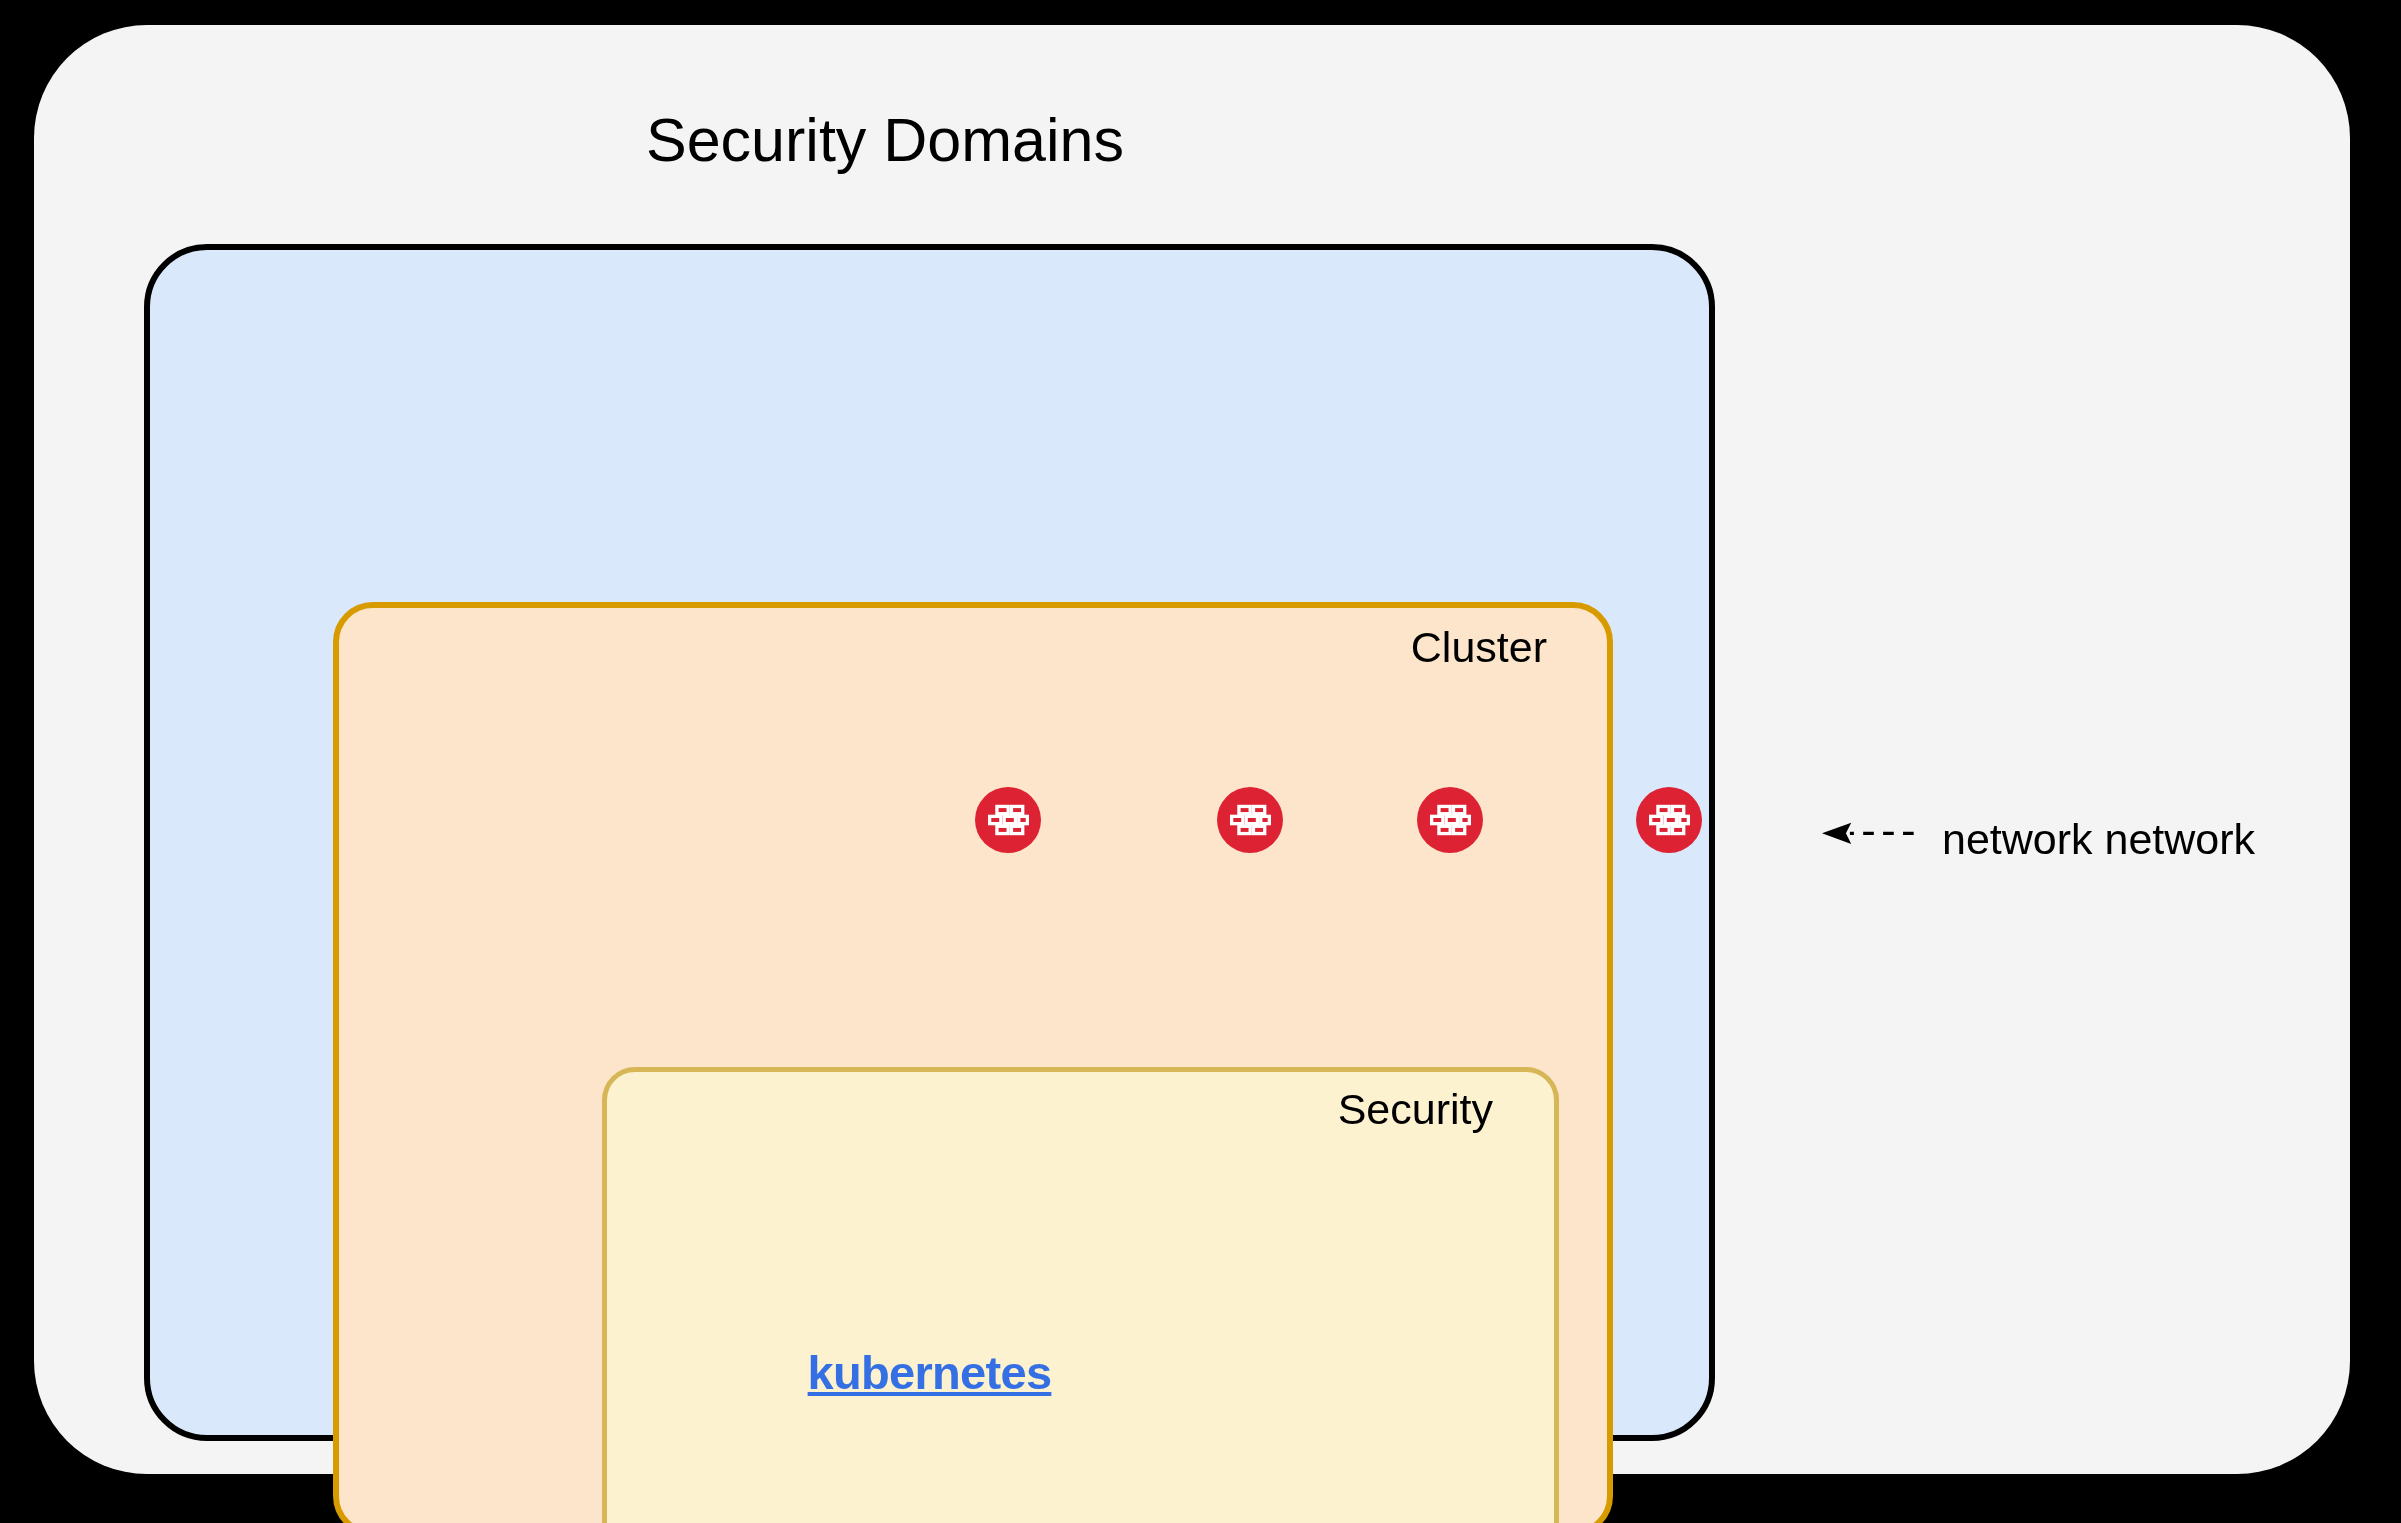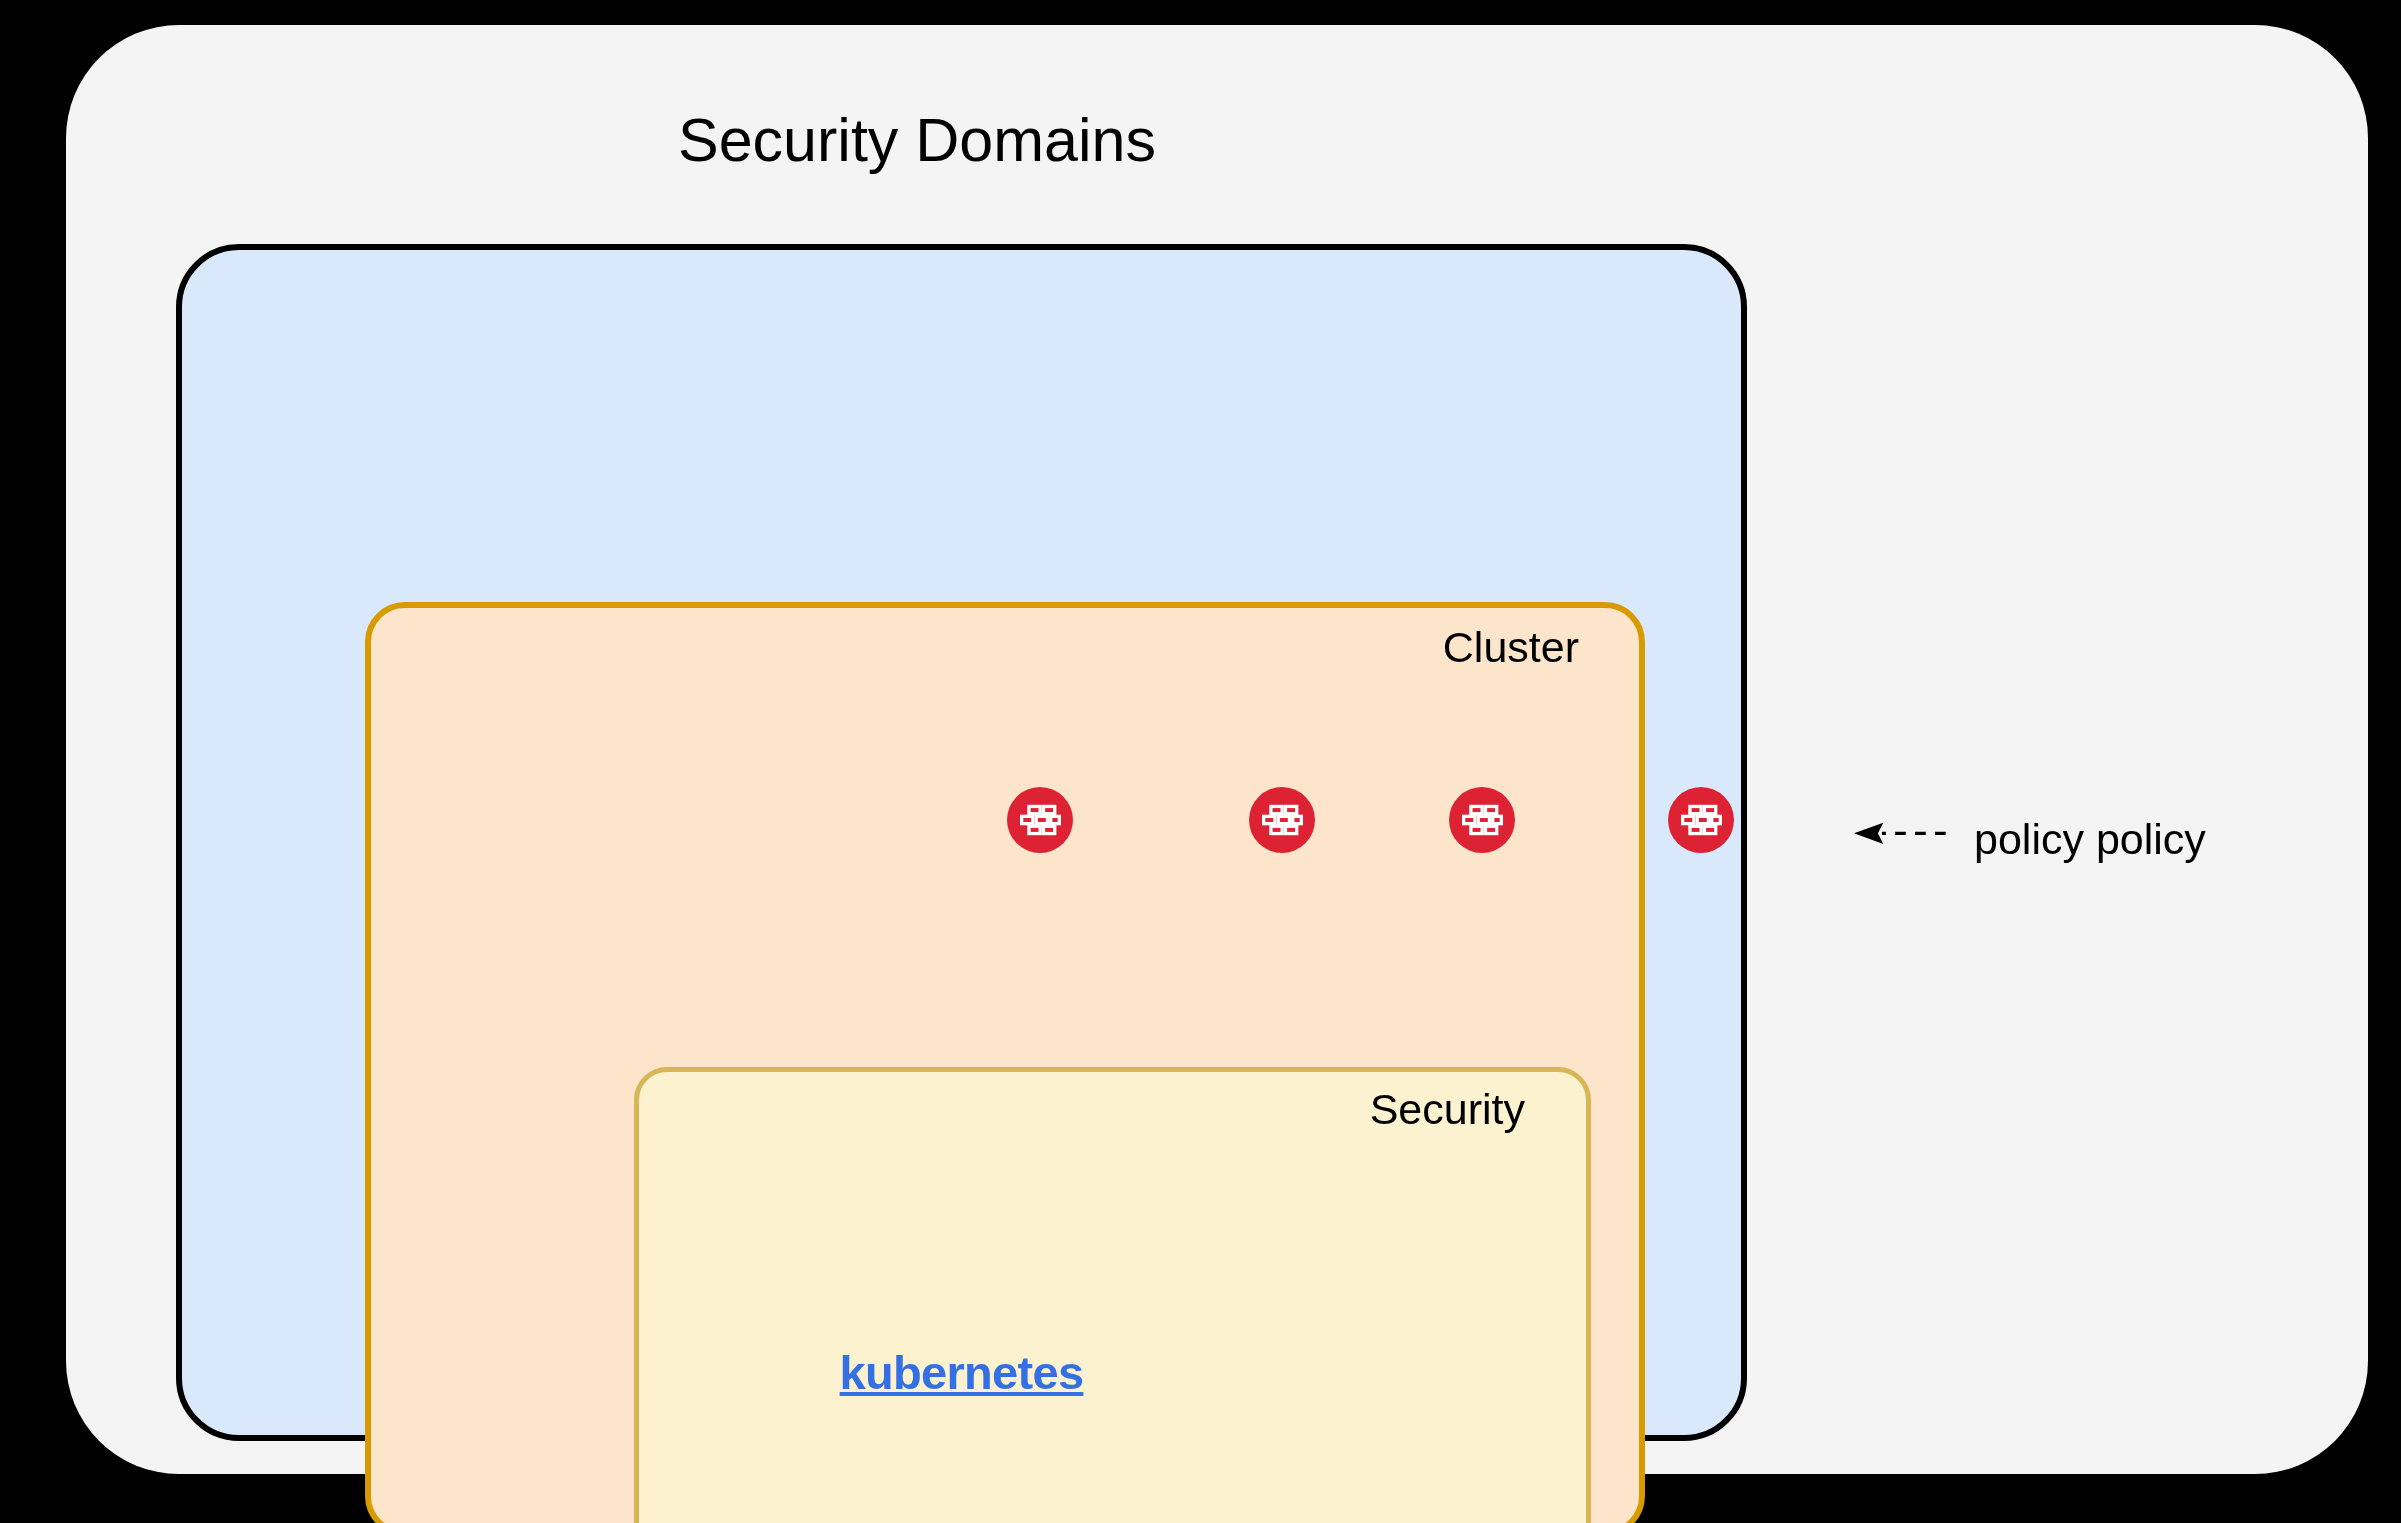--- a/index.html
+++ b/index.html
@@ -3,22 +3,22 @@
 <meta charset="utf-8">
 <style>
   html,body{margin:0;padding:0;background:#000;}
   body{width:2401px;height:1524px;overflow:hidden;
        font-family:"Liberation Sans","DejaVu Sans",sans-serif;}
 
   #canvas{position:relative;width:2401px;height:1524px;background:#000000;}
 
   
   #panel{
-    position:absolute;left:66px;top:25px;width:2302px;height:1449px;
-    background:#f4f4f4;border-radius:113px;
+    position:absolute;left:34px;top:25px;width:2302px;height:1449px;
+    background:#f4f4f4;border-radius:113px;padding-left:14px;
   }
 
   #title{
     position:absolute;left:0;top:80px;width:1702px;
     text-align:center;font-size:61px;color:#000;white-space:nowrap;
   }
 
   
   .box{position:absolute;box-sizing:border-box;}
 
@@ -137,17 +137,17 @@
         </g>
       </svg>
     </div>
 
     <div id="np-arrow">
       <svg width="93" height="26.6" viewBox="0 0 140 40">
         <line x1="138" y1="20" x2="42" y2="20" stroke="#000" stroke-width="5" stroke-dasharray="16 14"></line>
         <polygon points="0,20 44,4 36,20 44,36" fill="#000"></polygon>
       </svg>
     </div>
-    <div id="np-label">policy policy</div>
+    <div id="np-label">network network</div>
 
   </div>
 </div>
 
 
 </body></html>

